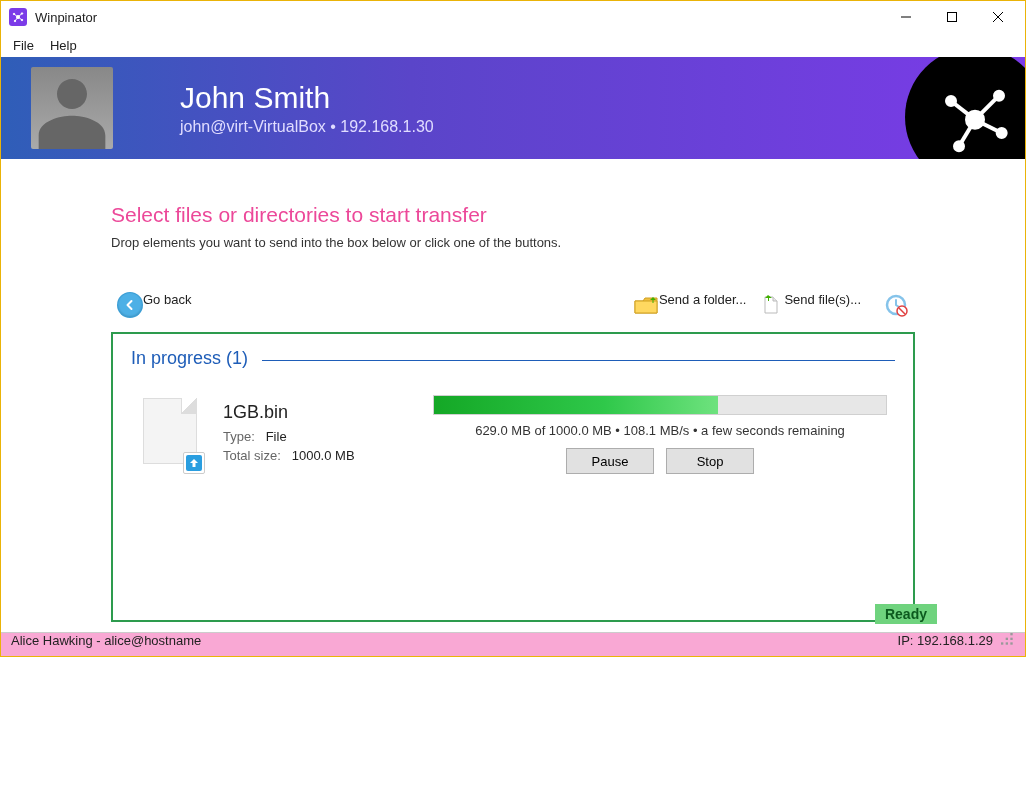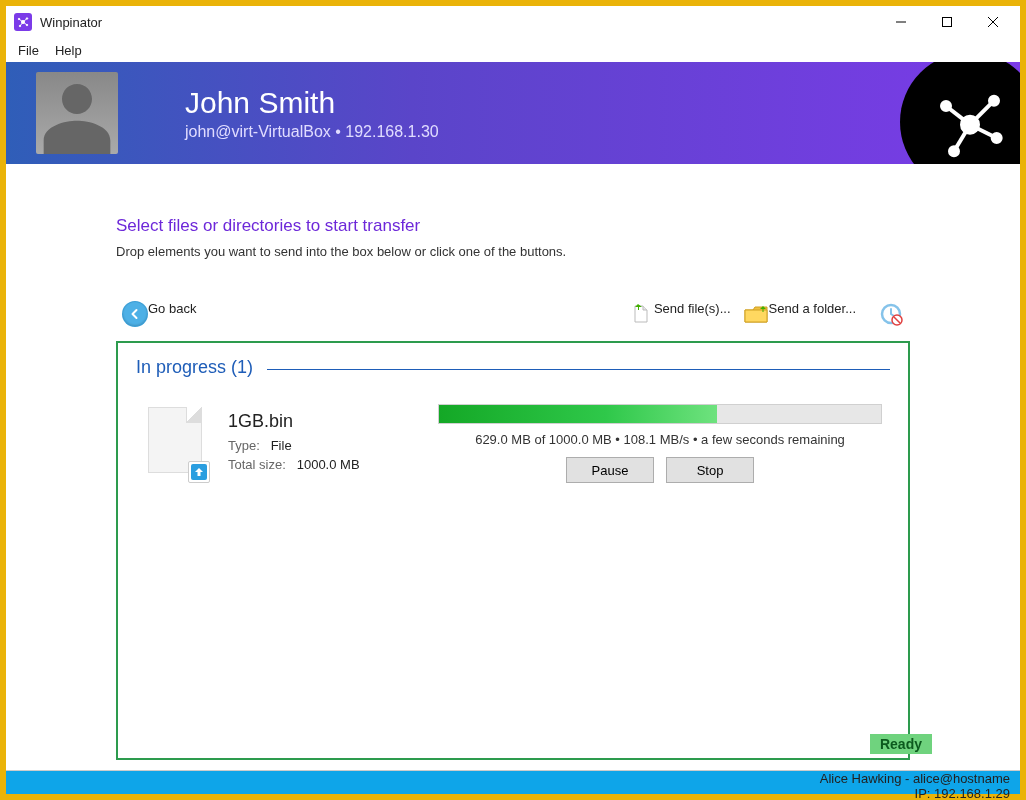--- a/index.html
+++ b/index.html
@@ -1,35 +1,35 @@
 <!DOCTYPE html>
 <html><head>
 <meta charset="utf-8">
 <style>
   * { box-sizing: border-box; }
   html, body { margin: 0; padding: 0; font-family: "Segoe UI", Tahoma, sans-serif; font-size: 13px; color: #222; }
-  .window { width: 1026px; height: 800px; border: 6px solid #eab308; display: flex; flex-direction: column; background: #fff; }
+  .window { width: 1026px; height: 657px; border: 1px solid #eab308; display: flex; flex-direction: column; background: #fff; }
   .titlebar { height: 32px; display: flex; align-items: center; padding: 0 4px 0 8px; background: #fff; }
   .titlebar .app-icon { width: 18px; height: 18px; background: #7b3be8; border-radius: 3px; display: flex; align-items: center; justify-content: center; margin-right: 8px; }
   .titlebar .app-icon svg { width: 12px; height: 12px; }
   .titlebar .title { flex: 1; }
   .win-controls { display: flex; height: 100%; }
   .win-btn { width: 46px; height: 100%; display: flex; align-items: center; justify-content: center; background: transparent; border: none; }
   .win-btn svg { width: 10px; height: 10px; }
   .menubar { height: 24px; display: flex; align-items: center; padding: 0 4px; border-bottom: 0; }
   .menu-item { padding: 2px 8px; cursor: default; }
   .header { height: 102px; background: linear-gradient(90deg, #2f5eb8 0%, #5a45c9 40%, #7b3be8 100%); display: flex; align-items: center; padding: 0 0 0 30px; color: #fff; position: relative; overflow: hidden; gap: 45px; }
   .avatar { width: 82px; height: 82px; background: linear-gradient(#888, #aaa); border-radius: 2px; display: flex; align-items: flex-end; justify-content: center; overflow: hidden; margin-right: 22px; }
   .avatar svg { width: 80px; height: 80px; fill: #666; }
   .header-text .name { font-size: 30px; font-weight: 400; line-height: 1.1; margin-bottom: 4px; }
   .header-text .sub { font-size: 16px; color: #e0dcff; }
   .header-logo { position: absolute; right: -20px; top: -10px; width: 140px; height: 140px; background: #000; border-radius: 50%; display: flex; align-items: center; justify-content: center; }
   .header-logo svg { width: 80px; height: 80px; }
   .content { flex: 1; padding: 36px 110px 10px 110px; display: flex; flex-direction: column; overflow: hidden; }
-  .page-title { color: #6d28d9; font-size: 17px; font-weight: 400; margin: 16px 0 8px 0; }
+  .page-title { color: #ec4899; font-size: 21px; font-weight: 400; margin: 8px 0 8px 0; }
   .page-desc { color: #333; margin-bottom: 38px; }
   .toolbar { display: flex; align-items: center; margin-bottom: 10px; }
   .tb-btn { display: flex; align-items: flex-start; padding: 4px 6px; cursor: default; }
   .tb-icon { width: 26px; height: 26px; display: flex; align-items: center; justify-content: center; }
   .spacer { flex: 1; }
   .tb-text { color: #222; }
   .back-circle { width: 24px; height: 24px; border-radius: 50%; background: #4db0e6; display: flex; align-items: center; justify-content: center; box-shadow: inset 0 -1px 2px rgba(0,0,0,0.15), 0 0 0 1px #3a9ed6; }
   .history-icon svg { width: 24px; height: 24px; }
   .drop-zone { flex: 1; border: 2px solid #2d9b4e; border-top-width: 2px; padding: 14px 18px 10px 18px; position: relative; }
   .section-head { display: flex; align-items: center; margin-bottom: 26px; }
@@ -45,23 +45,23 @@
   .file-meta { min-width: 190px; }
   .file-name { font-size: 18px; margin-bottom: 6px; }
   .file-line { color: #666; font-size: 13px; margin-bottom: 4px; }
   .file-line .val { color: #222; }
   .progress-col { flex: 1; padding-right: 8px; }
   .progress-bar { width: 100%; height: 20px; background: #e7e7e7; position: relative; margin-bottom: 8px; overflow: hidden; border: 1px solid #d0d0d0; }
   .progress-fill { height: 100%; background: linear-gradient(90deg, #14a826 0%, #2fc84a 60%, #6ee27e 100%); }
   .progress-text { text-align: center; color: #333; margin-bottom: 10px; margin-top: 8px; }
   .progress-buttons { display: flex; justify-content: center; gap: 12px; }
   .win-button { min-width: 88px; height: 26px; background: #e1e1e1; border: 1px solid #adadad; font-family: inherit; font-size: 13px; cursor: default; }
-  .ready-badge { position: absolute; right: 88px; bottom: 16px; background: #6fd37e; color: #0c5a1e; font-weight: 700; padding: 2px 10px; font-size: 14px; }
+  .ready-badge { position: absolute; right: 88px; bottom: 8px; background: #6fd37e; color: #0c5a1e; font-weight: 700; padding: 2px 10px; font-size: 14px; }
   .content-wrapper { position: relative; flex: 1; display: flex; flex-direction: column; }
-  .statusbar { height: 24px; border-top: 1px solid #ccc; display: flex; align-items: flex-end; padding: 0 10px; background: #0ea5e9; font-size: 13px; flex-direction: column; }
+  .statusbar { height: 24px; border-top: 1px solid #ccc; display: flex; align-items: flex-start; padding: 0 10px; background: #f9a8d4; font-size: 13px; }
   .statusbar .sb-left { flex: 1; }
   .statusbar .grip { width: 14px; height: 14px; margin-left: 8px; }
 </style>
 </head>
 <body>
 
 <div class="window">
 
   <div class="titlebar">
     <div class="app-icon">
@@ -144,37 +144,37 @@
                 <svg width="12" height="12" viewBox="0 0 12 12">
                   <path d="M7.5 2 L3.5 6 L7.5 10" stroke="#fff" stroke-width="2" fill="none" stroke-linecap="round" stroke-linejoin="round"></path>
                 </svg>
               </div>
           </div>
           <span class="tb-text">Go back</span>
         </div>
         <div class="spacer"></div>
         <div class="tb-btn">
           <div class="tb-icon">
+            <svg width="26" height="24" viewBox="0 0 26 24">
+                <path d="M2 8h8l2-3h12v15H2z" fill="#f0c040" stroke="#d0a020"></path>
+                <path d="M2 8h22v12H2z" fill="#ffd860" stroke="#d0a020"></path>
+                <path d="M20 4 L17 7 L19.5 7 L19.5 10 L20.5 10 L20.5 7 L23 7z" fill="#40b000"></path>
+              </svg>
+          </div>
+          <span class="tb-text">Send a folder...</span>
+        </div>
+        <div class="tb-btn">
+          <div class="tb-icon">
             <svg width="24" height="24" viewBox="0 0 24 24">
                 <path d="M6 4h8l4 4v12H6z" fill="#fff" stroke="#bbb"></path>
                 <path d="M14 4v4h4" fill="#e8e8e8" stroke="#bbb"></path>
                 <path d="M10 3 L7 6 L10 6 L10 9 L11 9 L11 6 L14 6z" fill="#40b000" transform="translate(-1,-1)"></path>
               </svg>
           </div>
           <span class="tb-text">Send file(s)...</span>
-        </div>
-        <div class="tb-btn">
-          <div class="tb-icon">
-            <svg width="26" height="24" viewBox="0 0 26 24">
-                <path d="M2 8h8l2-3h12v15H2z" fill="#f0c040" stroke="#d0a020"></path>
-                <path d="M2 8h22v12H2z" fill="#ffd860" stroke="#d0a020"></path>
-                <path d="M20 4 L17 7 L19.5 7 L19.5 10 L20.5 10 L20.5 7 L23 7z" fill="#40b000"></path>
-              </svg>
-          </div>
-          <span class="tb-text">Send a folder...</span>
         </div>
         <div class="tb-btn" style="margin-left:10px;">
           <div class="tb-icon history-icon">
             <svg viewBox="0 0 24 24">
                 <circle cx="12" cy="12" r="9" fill="none" stroke="#85c3ea" stroke-width="2.5"></circle>
                 <path d="M12 7v5l3 2" stroke="#85c3ea" stroke-width="2" fill="none" stroke-linecap="round"></path>
                 <circle cx="18" cy="18" r="5" fill="#fff"></circle>
                 <circle cx="18" cy="18" r="5" fill="none" stroke="#e04040" stroke-width="1.5"></circle>
                 <line x1="15" y1="15" x2="21" y2="21" stroke="#e04040" stroke-width="1.5"></line>
               </svg>

